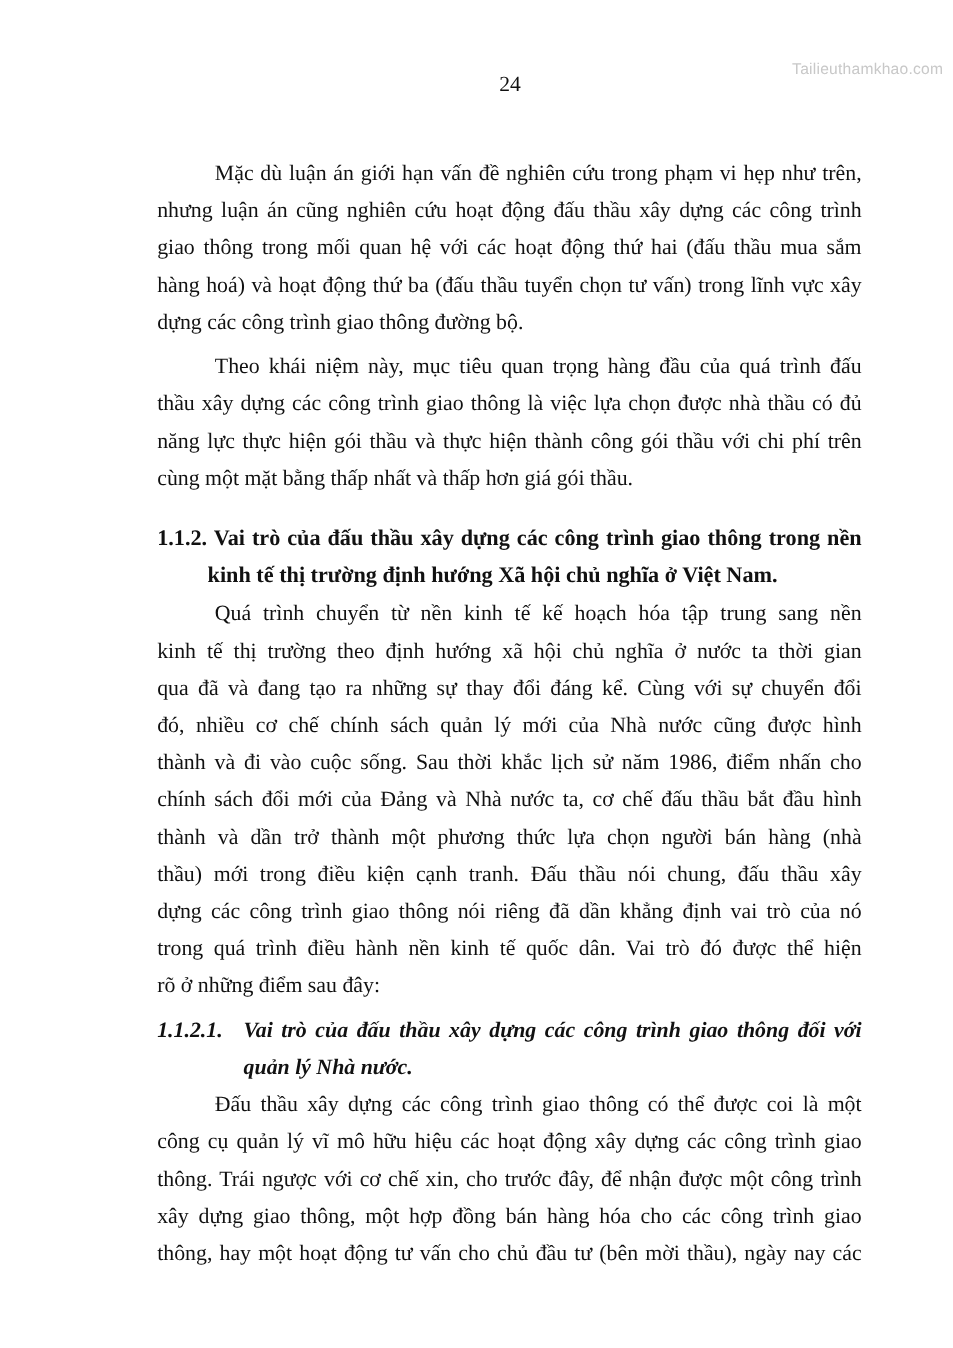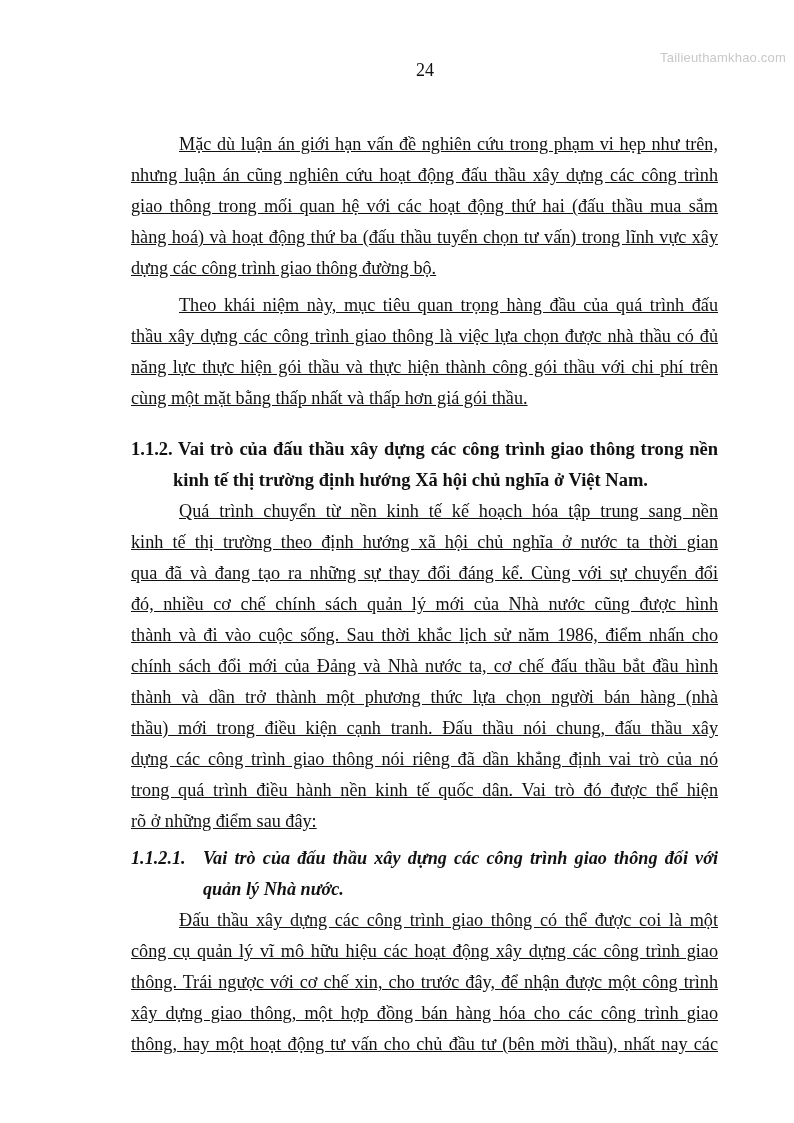--- a/index.html
+++ b/index.html
@@ -3,21 +3,21 @@
   <meta charset="utf-8">
   <style>
     html, body { margin: 0; padding: 0; background: #ffffff; }
     body { width: 794px; height: 1123px; position: relative; overflow: hidden; font-family: "Liberation Serif", serif; color: #111; }
     .watermark { position: absolute; top: 6px; right: 8px; font-family: "Liberation Sans", sans-serif; font-size: 13px; color: #c8c8c8; letter-spacing: 0.2px; margin-top: 44px; }
     .page-number { position: absolute; top: 60px; left: 0; width: 100%; text-align: center; font-size: 18px; margin-left: 28px; }
     .content { position: absolute; left: 131px; width: 587px; top: 129px; }
     .line { display: block; text-align: justify; text-align-last: justify; white-space: nowrap; }
     .line.last { text-align-last: left; }
     .first { padding-left: 48px; }
-    .para-block { font-size: 18.2px; line-height: 31px; margin: 0 0 6px 0; text-decoration: underline; }
+    .para-block { font-size: 18.2px; line-height: 31px; margin: 0 0 6px 0; }
     .h2 { font-weight: bold; font-size: 18.5px; line-height: 31px; margin: 20px 0 0 0; }
     .h2 .l2 { padding-left: 42px; }
     .h3 { font-weight: bold; font-style: italic; font-size: 18.2px; line-height: 31px; margin: 4px 0 0 0; }
     .h3 .num { display: inline-block; width: 72px; }
     .h3 .l2 { padding-left: 72px; }
   </style>
 </head>
 <body>
 
 <div class="watermark">Tailieuthamkhao.com</div>
@@ -62,16 +62,16 @@
   <div class="h3">
     <span class="line"><span class="num">1.1.2.1.</span><span>Vai trò của đấu thầu xây dựng các công trình giao thông đối với</span></span>
     <span class="line last l2">quản lý Nhà nước.</span>
   </div>
 
   <div class="para-block">
     <span class="line first">Đấu thầu xây dựng các công trình giao thông có thể được coi là một</span>
     <span class="line">công cụ quản lý vĩ mô hữu hiệu các hoạt động xây dựng các công trình giao</span>
     <span class="line">thông. Trái ngược với cơ chế xin, cho trước đây, để nhận được một công trình</span>
     <span class="line">xây dựng giao thông, một hợp đồng bán hàng hóa cho các công trình giao</span>
-    <span class="line">thông, hay một hoạt động tư  vấn cho chủ đầu tư (bên mời thầu), nhất nay các</span>
+    <span class="line">thông, hay một hoạt động tư  vấn cho chủ đầu tư (bên mời thầu), ngày nay các</span>
   </div>
 
 </div>
 
 </body></html>

